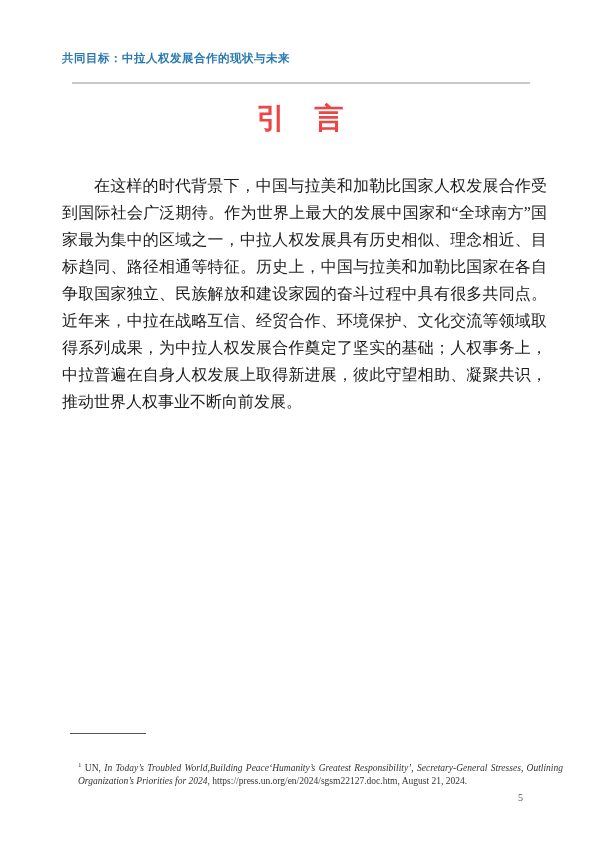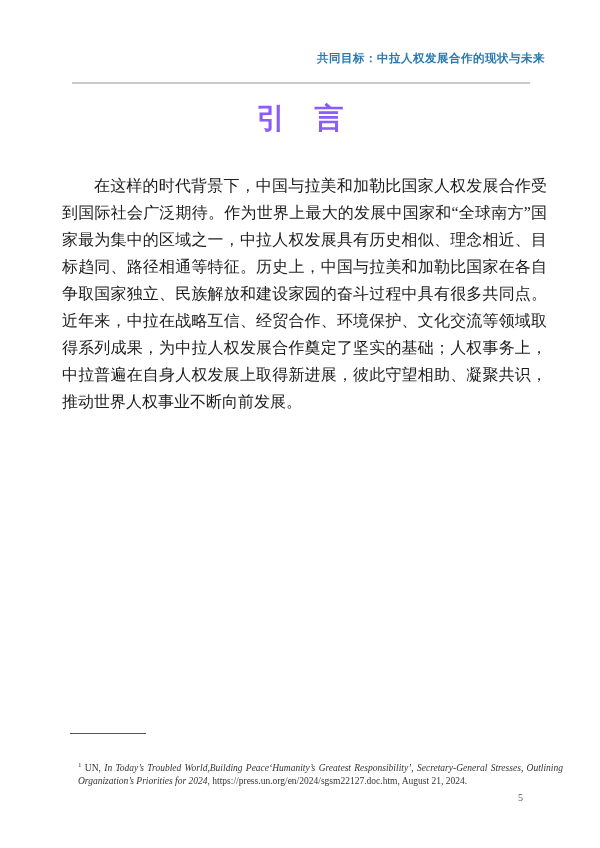--- a/index.html
+++ b/index.html
@@ -8,21 +8,20 @@
     background: #ffffff;
     font-family: "Liberation Serif", serif;
     position: relative;
     overflow: hidden;
   }
   .page { position: absolute; inset: 0; background: #ffffff; }
 
   .running-header {
     position: absolute;
     top: 51px; left: 62px; right: 55px;
-    text-align: right;
     font-family: "Liberation Sans", sans-serif;
     font-weight: bold;
     font-size: 11.5px;
     letter-spacing: 0.5px;
     color: #2979b1;
   }
   .header-rule {
     position: absolute;
     top: 82px; left: 72px;
     width: 458px; height: 2px;
@@ -31,21 +30,21 @@
 
   .page-title {
     position: absolute;
     top: 99px; left: 0;
     width: 600px;
     margin: 0;
     text-align: center;
     font-family: "Liberation Sans", sans-serif;
     font-weight: bold;
     font-size: 29px;
-    color: #8b5cf6;
+    color: #ef4444;
   }
 
   .content {
     position: absolute;
     top: 172px; left: 62px;
     width: 485px;
     font-size: 16px;
     line-height: 27px;
     color: #1c1c1c;
     text-align: justify;

